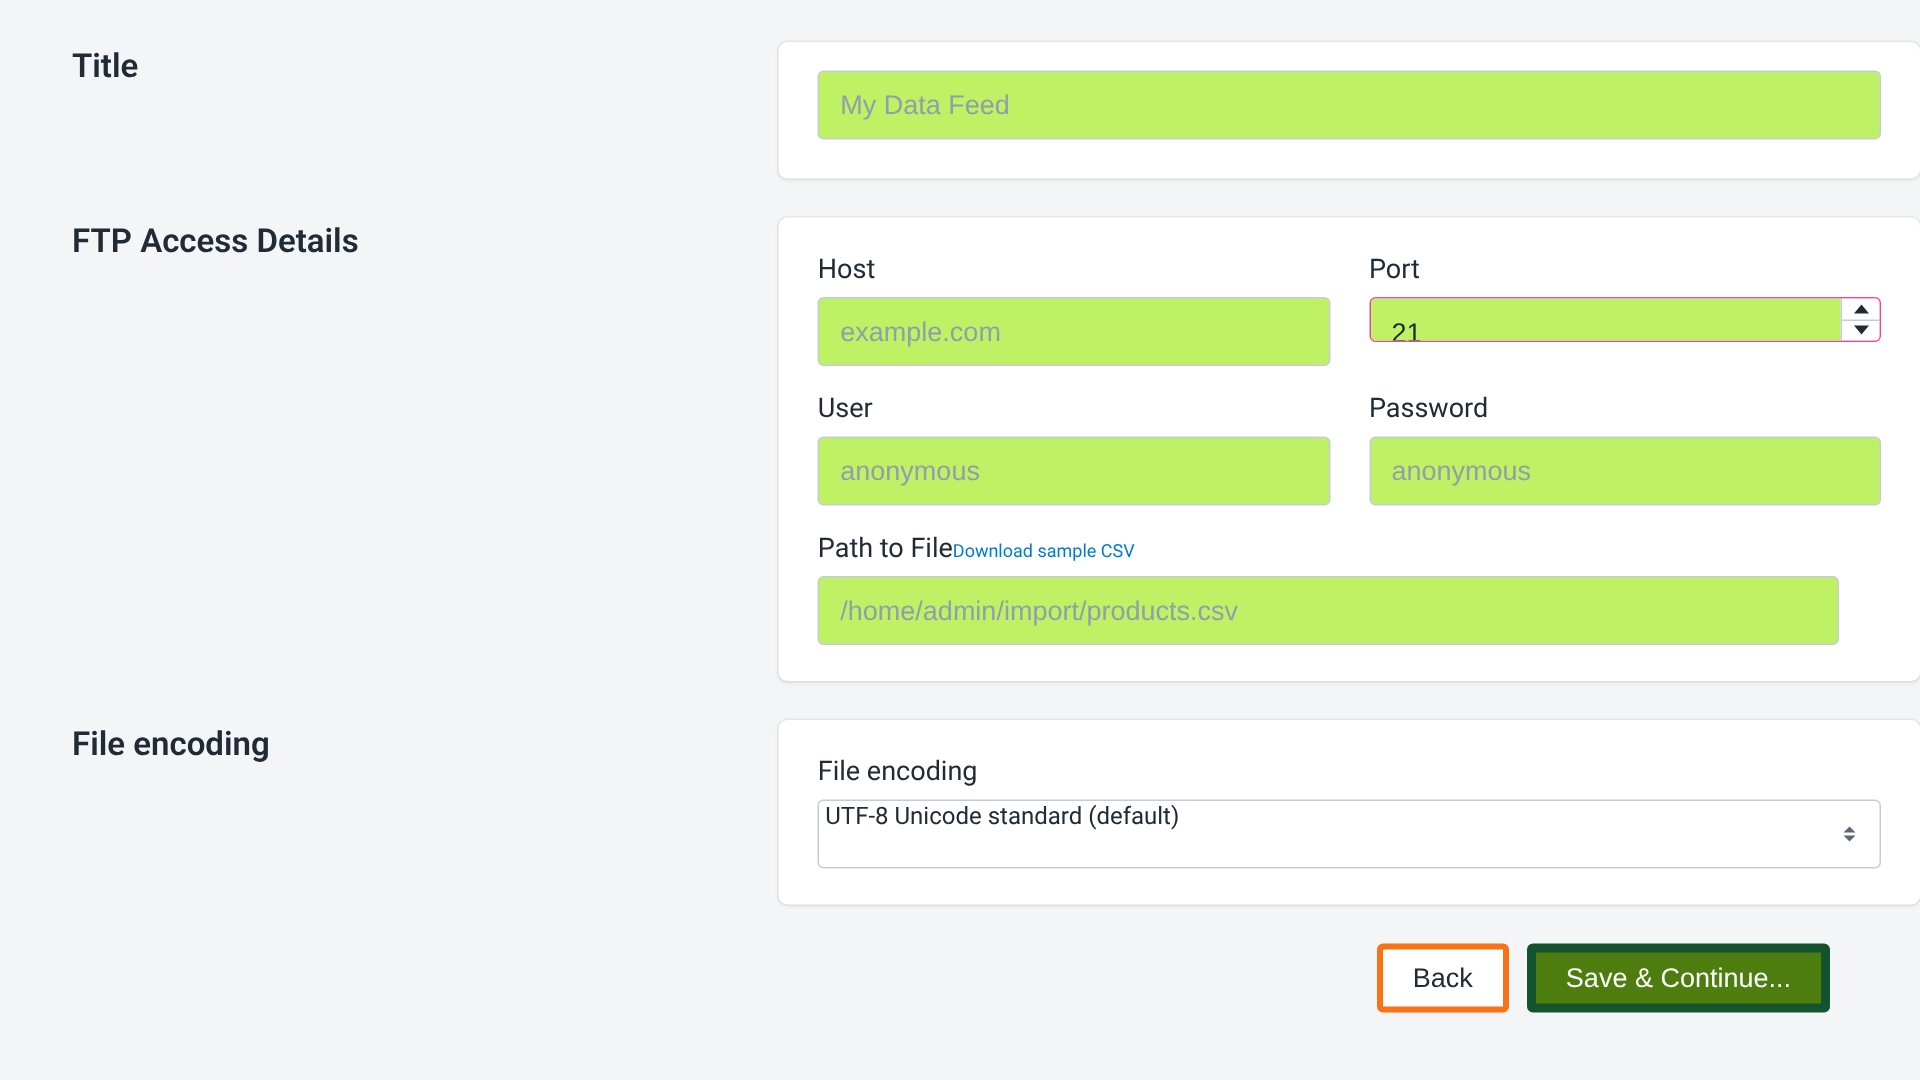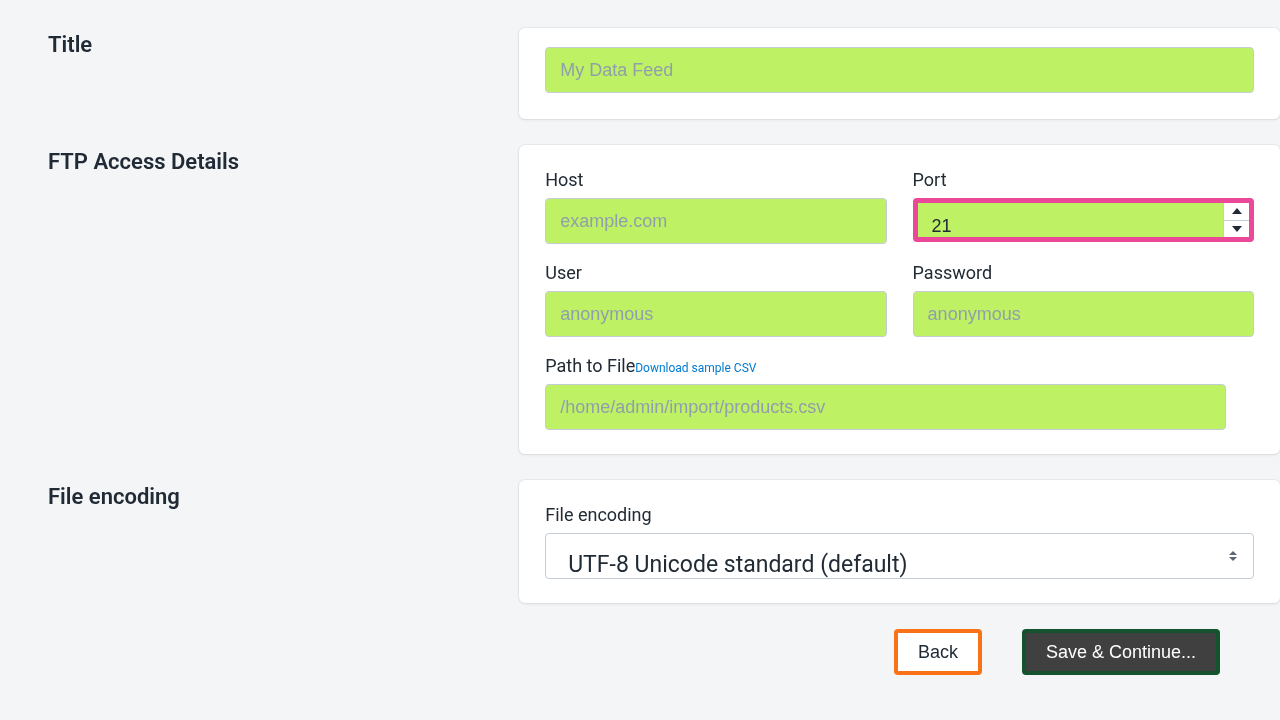--- a/index.html
+++ b/index.html
@@ -71,23 +71,23 @@
     border-radius: 4px;
     font-size: 18px;
     padding: 0 16px;
     color: #919eab;
     width: 100%;
     background: #fff;
   }
   .num-wrap {
     position: relative;
     display: flex;
-    border: 5px solid #ec4899;
-    border-radius: 4px;
-    height: 44px;
+    border: 1px solid #ec4899;
+    border-radius: 4px;
+    height: 30px;
     overflow: hidden;
   }
   .num-wrap input { border: none; border-radius: 0; }
   .spinners {
     width: 28px;
     display: flex;
     flex-direction: column;
     border-left: 1px solid #c4cdd5;
   }
   .spin {
@@ -105,24 +105,24 @@
     border-right: 5px solid transparent;
   }
   .arr-up { border-bottom: 6px solid #212b36; }
   .arr-down { border-top: 6px solid #212b36; }
   .select-wrap {
     position: relative;
     height: 46px;
     border: 1px solid #c4cdd5;
     border-radius: 4px;
     display: flex;
-    align-items: flex-end;
-    padding: 0 22px;
-    cursor: pointer;
-    font-size: 23px;
+    align-items: flex-start;
+    padding: 0 4px;
+    cursor: pointer;
+    font-size: 16px;
     background: #fff;
   }
   .select-caret {
     position: absolute;
     right: 16px;
     top: 50%;
     transform: translateY(-50%);
     display: flex;
     flex-direction: column;
     gap: 2px;
@@ -148,24 +148,23 @@
     border-radius: 4px;
     font-size: 18px;
     cursor: pointer;
     border: 4px solid #f97316;
     background: #fff;
     color: #212b36;
     display: inline-flex;
     align-items: center;
   }
   .btn-primary {
-    background: #404040;
-    border: 4px solid #14532d;
+    background: #4d7c0f;
+    border: 6px solid #14532d;
     color: #fff;
-    margin-left: 28px;
   }
 </style>
 </head>
 <body>
 
 <div class="form">
 
   <div class="section">
     <div class="section-label">Title</div>
     <div class="section-card focused">

